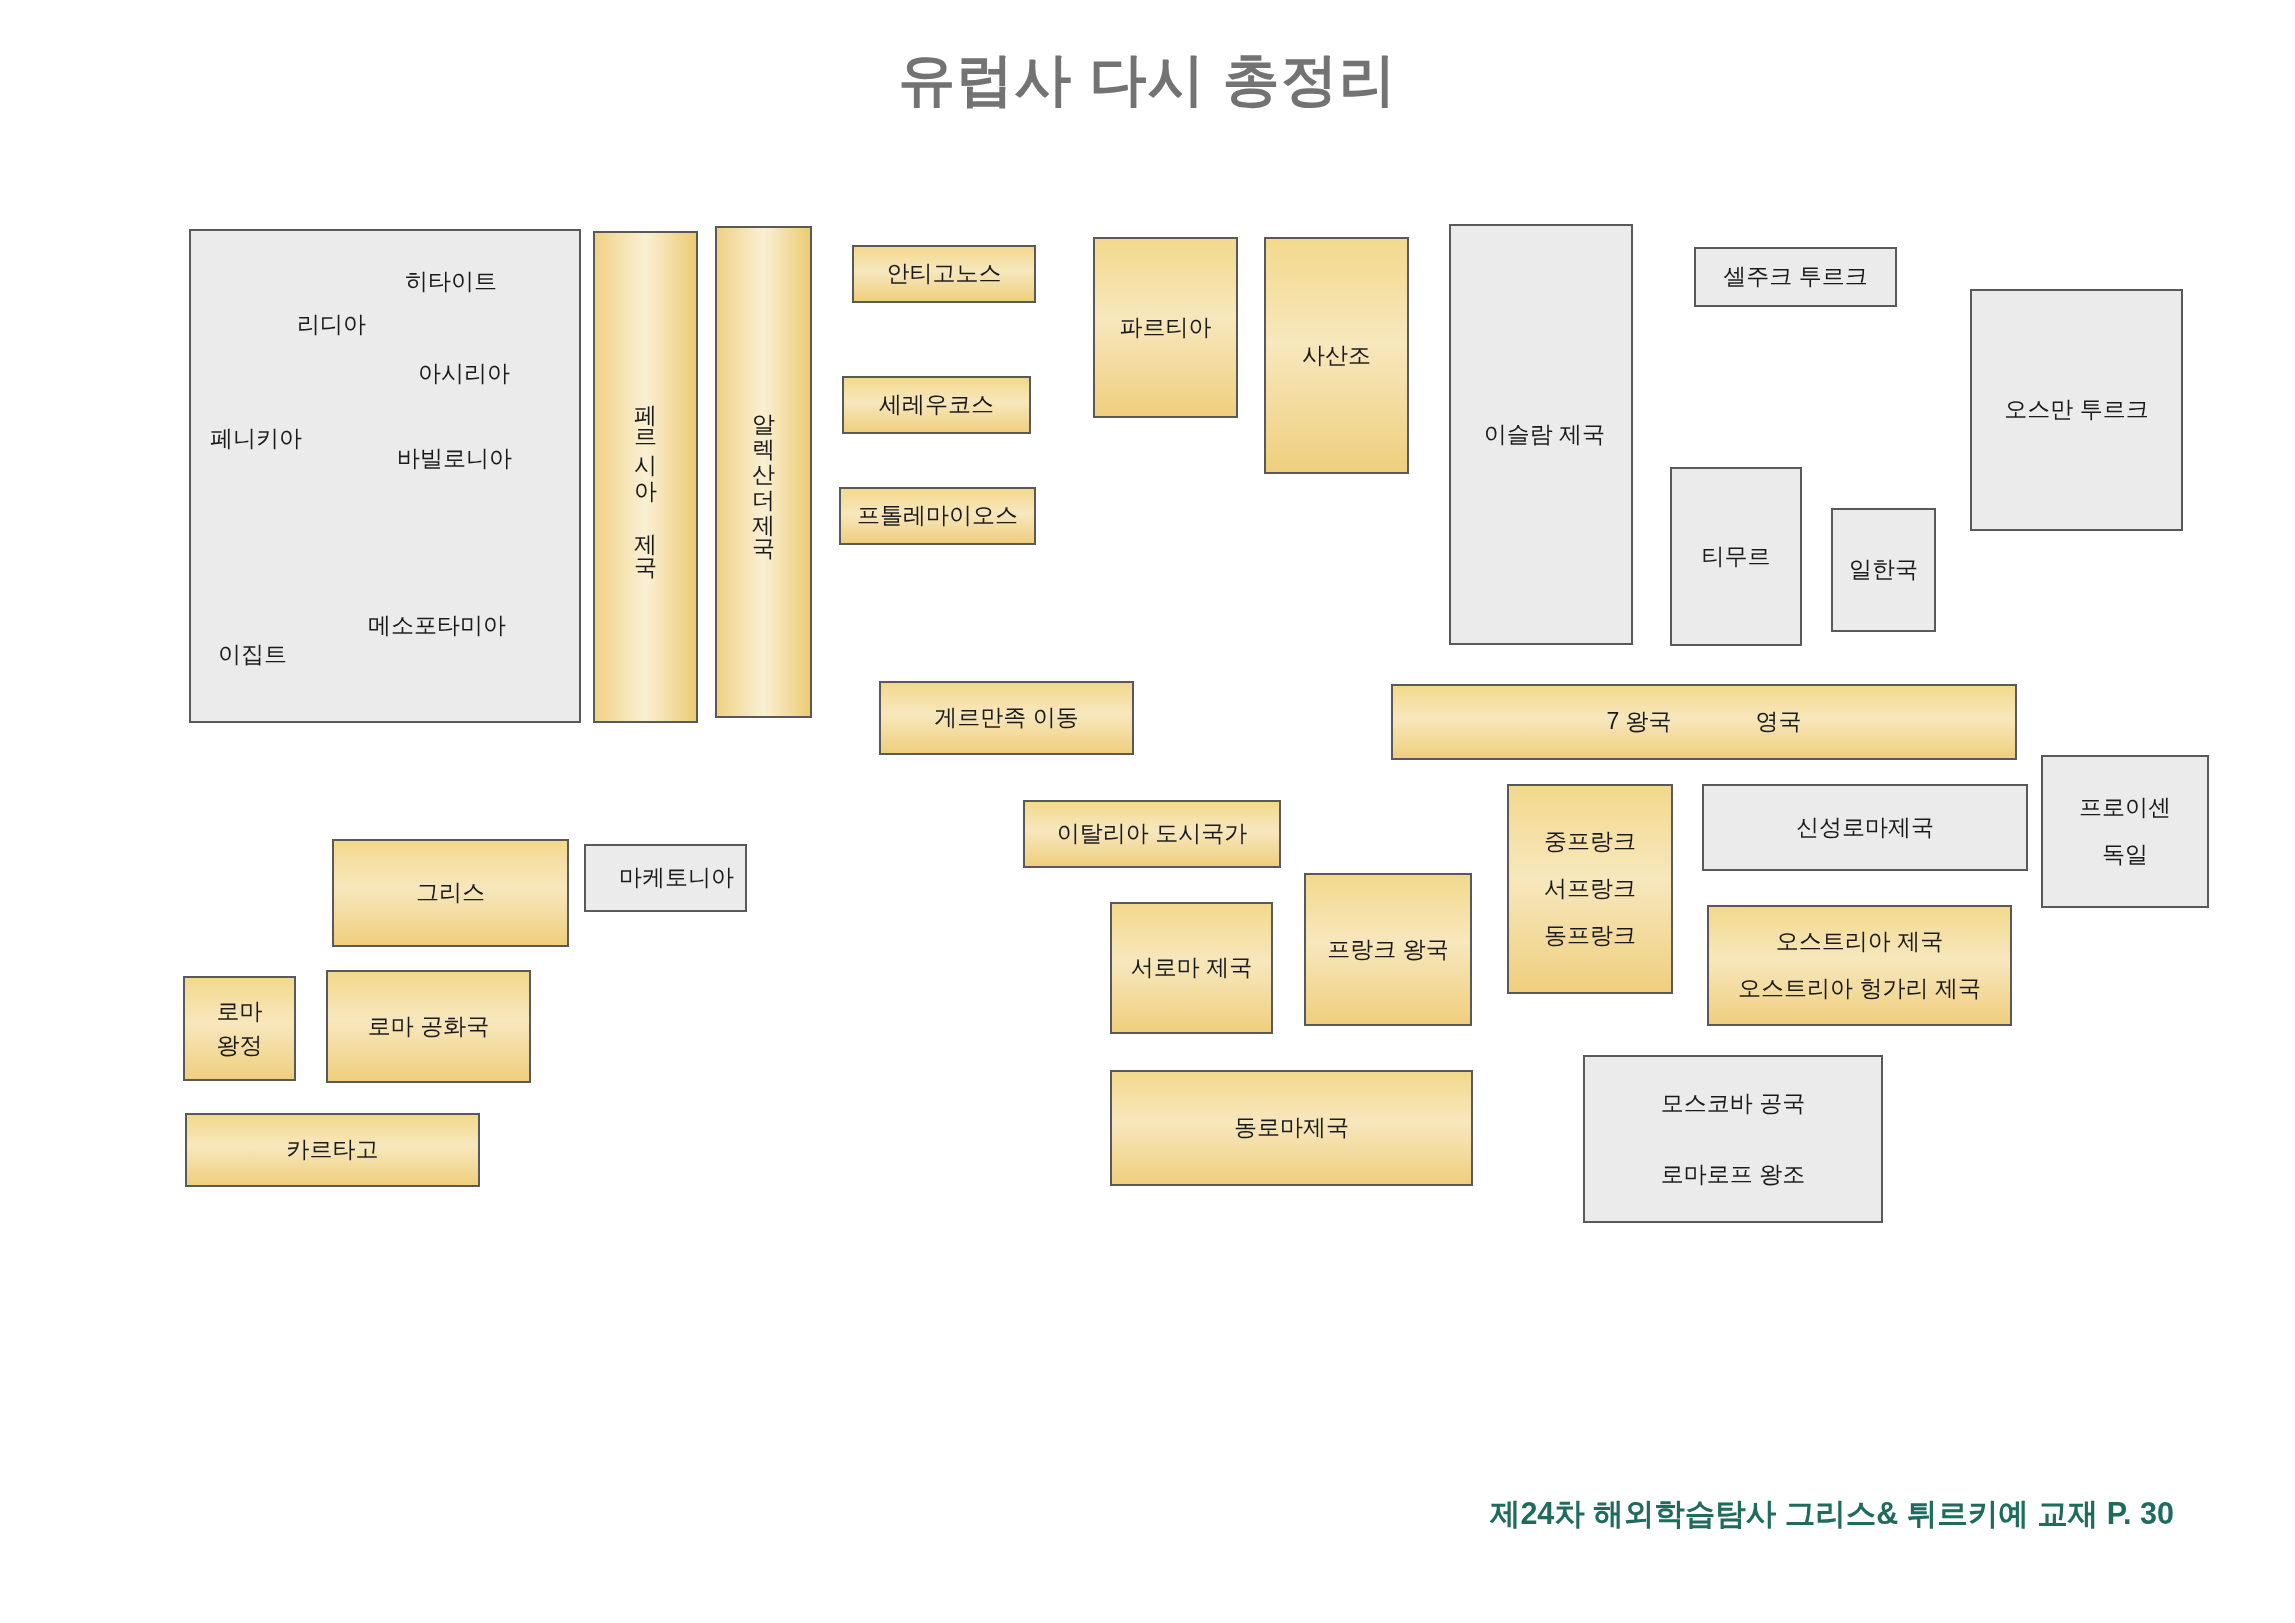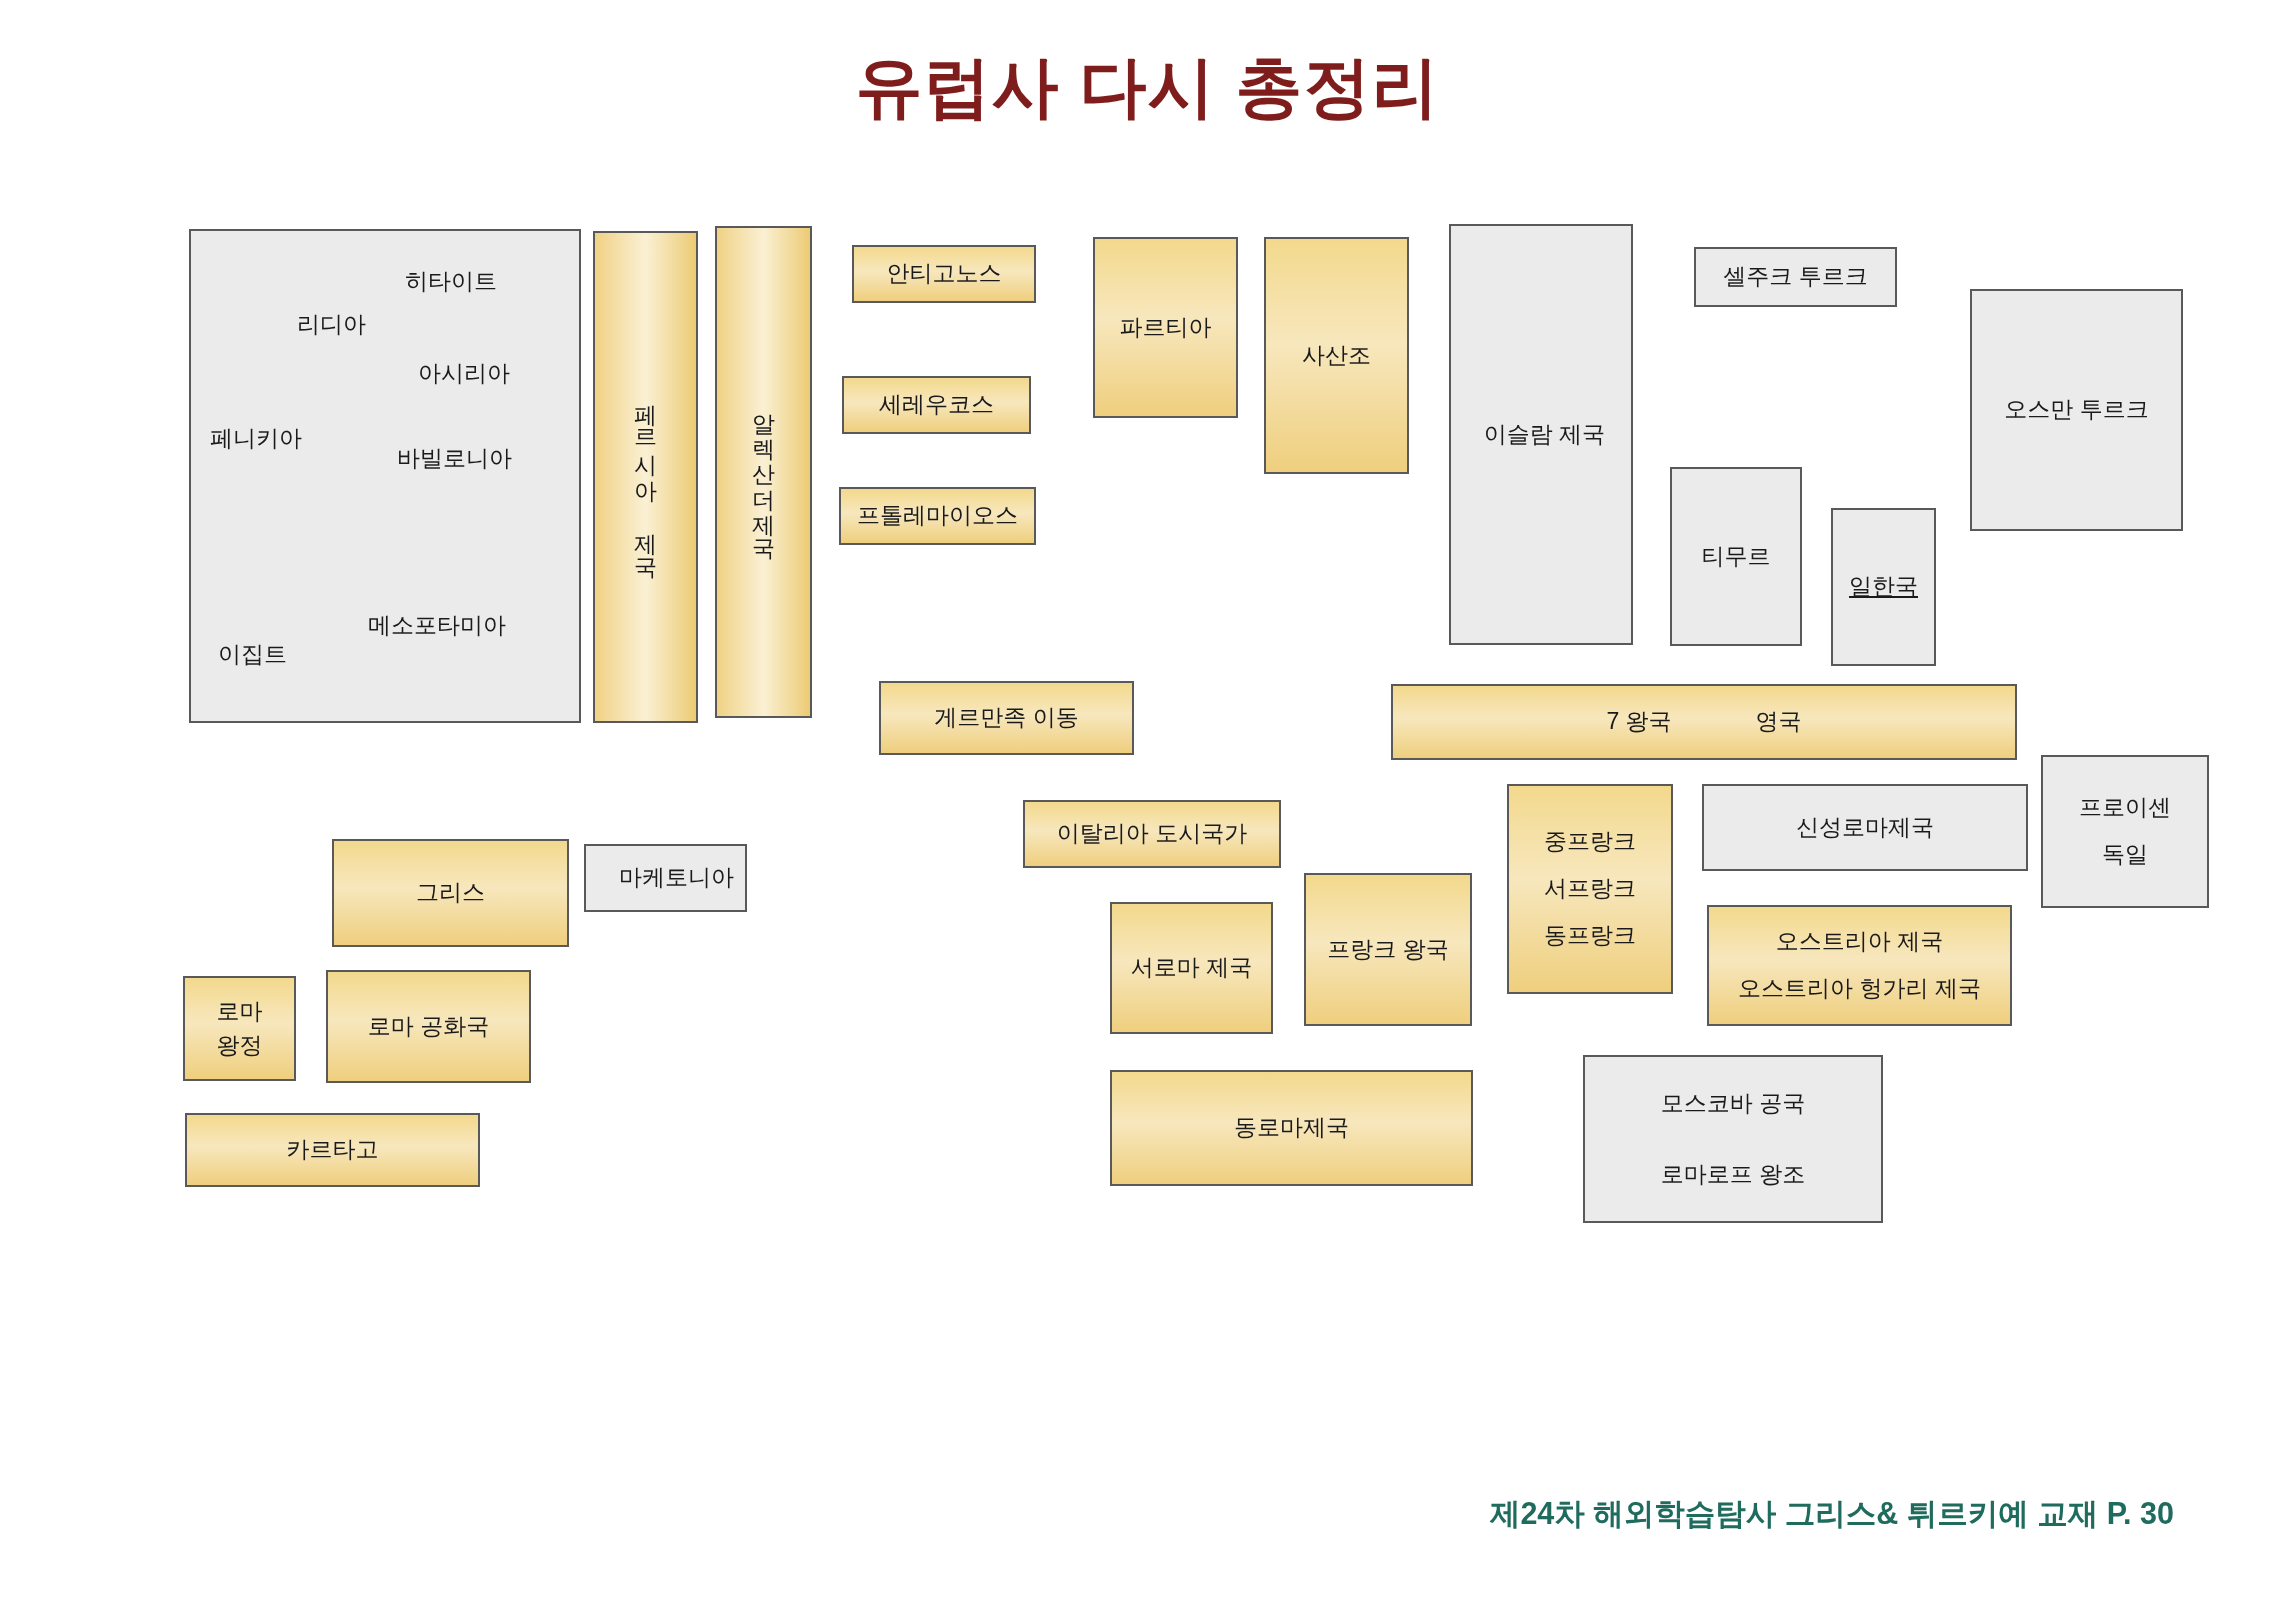--- a/index.html
+++ b/index.html
@@ -17,24 +17,24 @@
     height: 1623px;
     background: #ffffff;
     overflow: hidden;
   }
   #title {
     position: absolute;
     left: 0;
     top: 42px;
     width: 2295px;
     text-align: center;
-    font-size: 67px;
+    font-size: 57px;
     font-weight: bold;
     letter-spacing: 1.1px;
-    color: #7f1d1d;
+    color: #737373;
   }
   .box {
     position: absolute;
     box-sizing: border-box;
     border: 2.1px solid #595959;
     display: flex;
     flex-direction: column;
     align-items: center;
     justify-content: center;
     text-align: center;
@@ -129,21 +129,21 @@
     <span>셀주크 투르크</span>
   </div>
 
   <div class="box grey" style="left:1670px; top:467px; width:132px; height:179px;">
     <span>티무르</span>
   </div>
 
   <div class="box grey" style="left:1970px; top:289px; width:213px; height:242px;">
     <span>오스만 투르크</span>
   </div>
-  <div class="box grey" style="left:1831px; top:508px; width:105px; height:158px;text-decoration:underline;">
+  <div class="box grey" style="left:1831px; top:508px; width:105px; height:124px;">
     <span>일한국</span>
   </div>
 
   <div class="box gold" style="left:879px; top:681px; width:255px; height:74px;">
     <span>게르만족 이동</span>
   </div>
 
   <div class="box gold" style="left:1391px; top:684px; width:626px; height:76px;">
     <div style="display:flex; gap:84px; align-items:center; justify-content:center;">
       <span>7 왕국</span>

